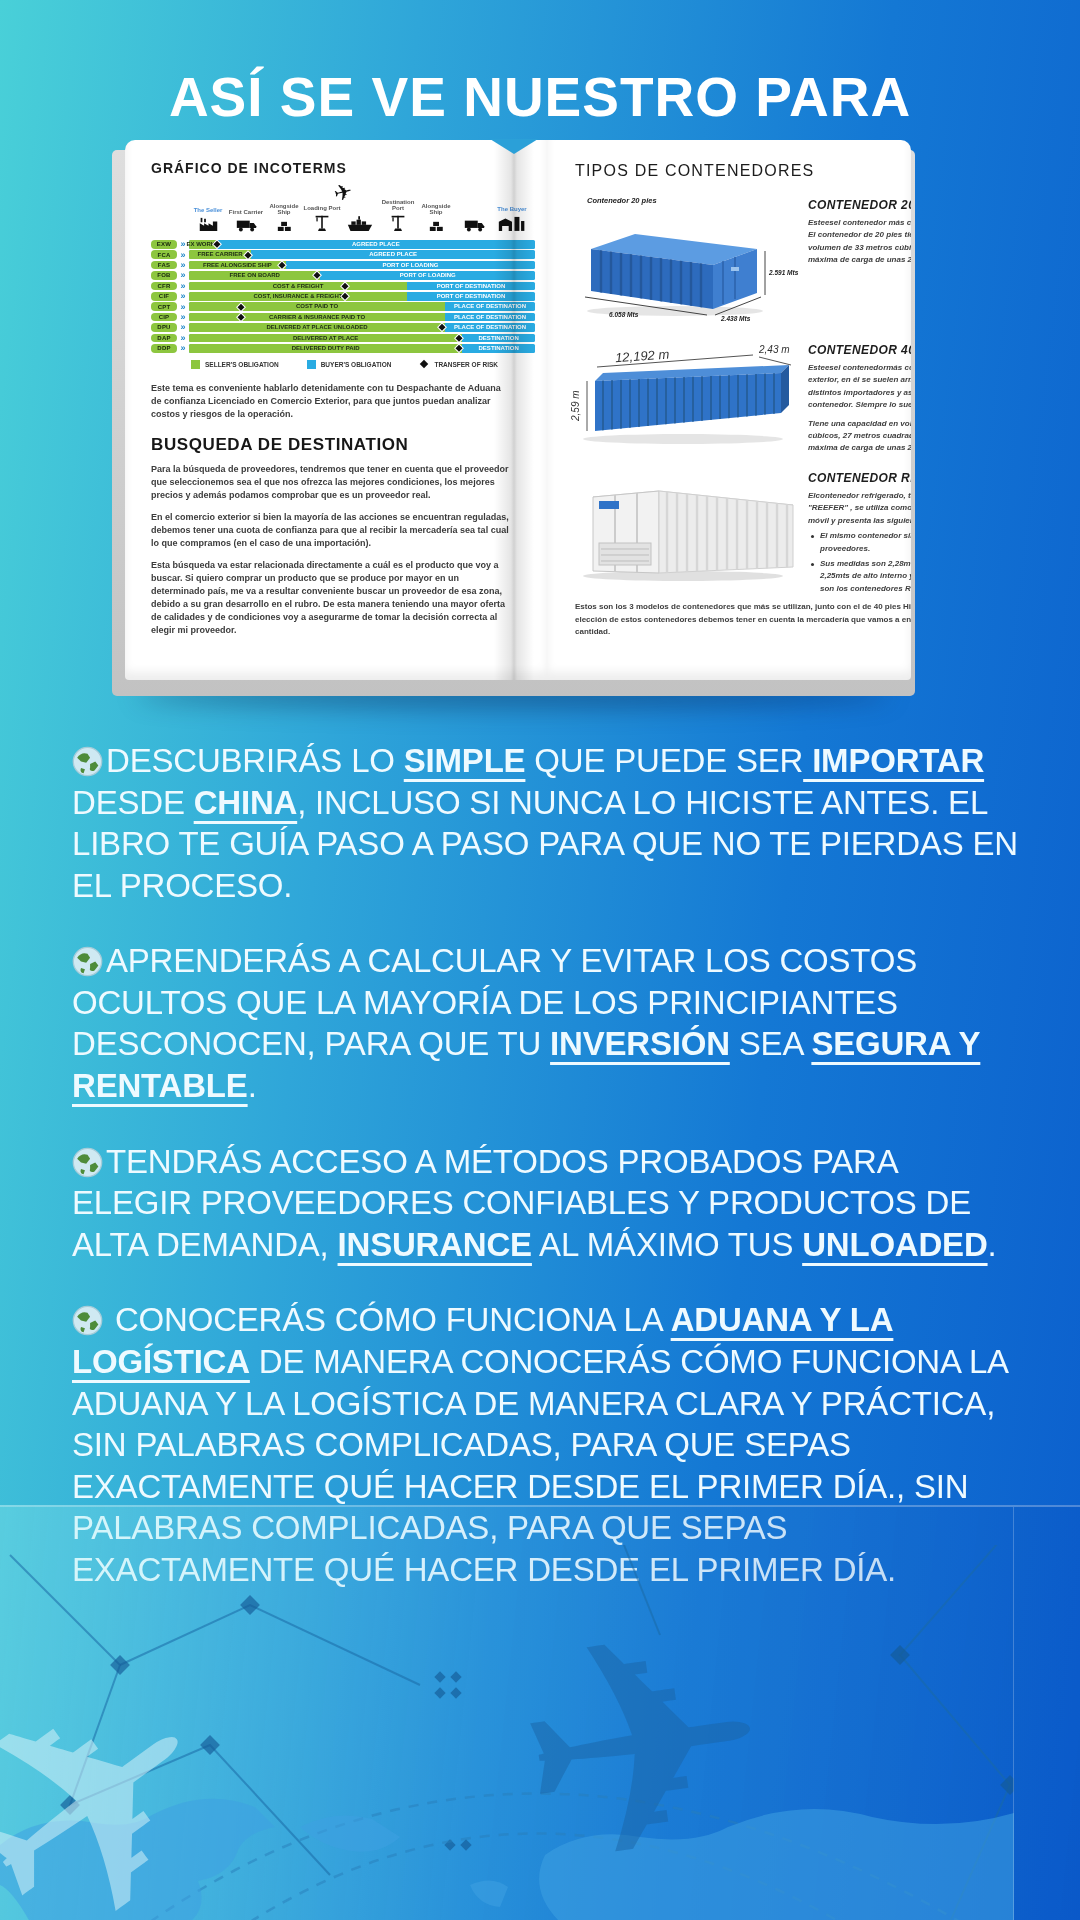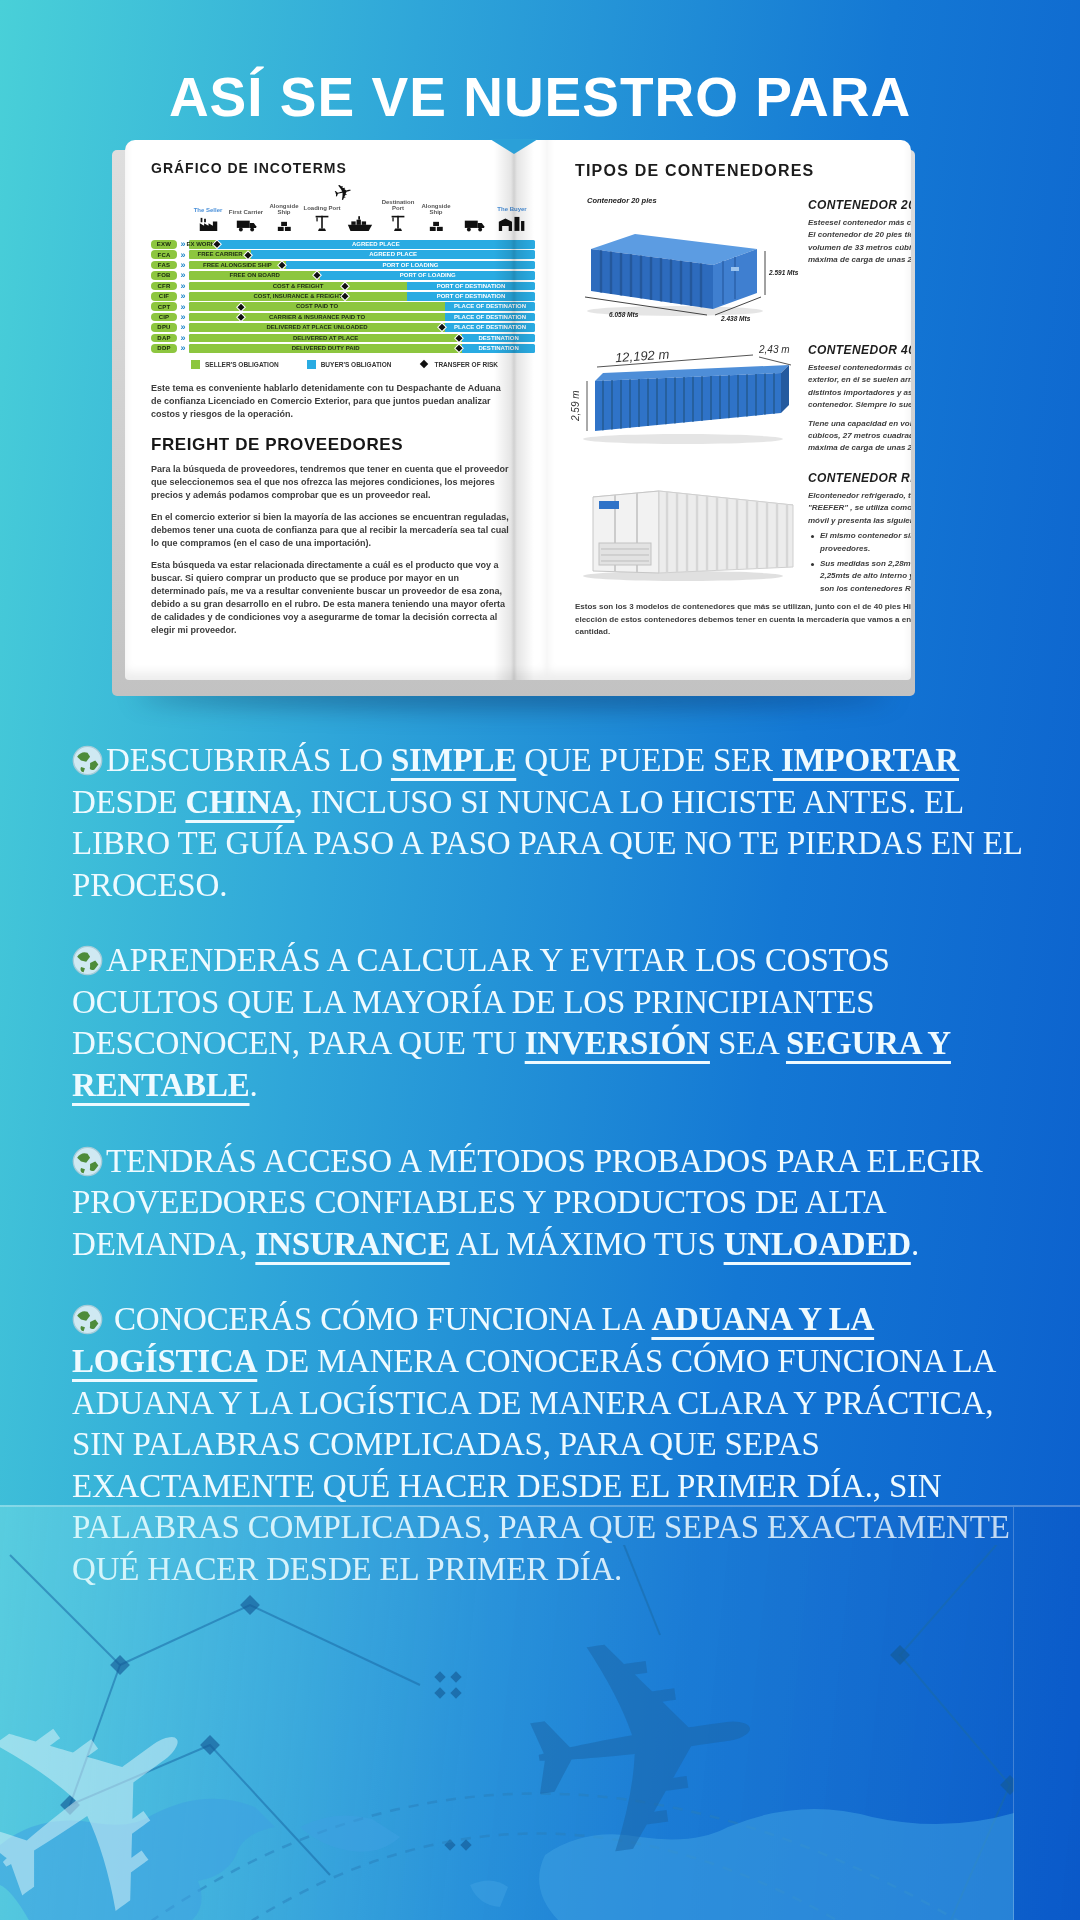--- a/index.html
+++ b/index.html
@@ -42,34 +42,34 @@
   .legend{display:flex;align-items:center;gap:28px;margin:7px 0 13px 40px;}
   .legend-item{display:flex;align-items:center;gap:5px;font-size:6.5px;font-weight:700;color:#333;}
   .sw{width:9px;height:9px;}
   .sw.green{background:#8dc63f;}
   .sw.blue{background:#29abe2;}
   .sw.diamond{width:6px;height:6px;background:#111;transform:rotate(45deg);margin:0 2px;}
   .lp-note{font-size:9px;font-weight:700;color:#3c3c3c;line-height:1.45;margin-bottom:14px;width:355px;}
   .lp-h2{font-size:17px;font-weight:800;color:#171717;letter-spacing:.6px;margin-bottom:8px;}
   .lp-para{font-size:9px;font-weight:700;color:#3c3c3c;line-height:1.45;margin-bottom:9px;width:358px;}
   
-  .rp-title{font-size:16px;font-weight:700;color:#1c1c1c;letter-spacing:1.2px;margin:0 0 10px 12px;}
+  .rp-title{font-size:16px;font-weight:400;color:#1c1c1c;letter-spacing:1.2px;margin:0 0 10px 12px;}
   .cblock{display:flex;margin-bottom:6px;font-style:italic;}
   .cillus{flex:0 0 245px;position:relative;}
   .cillus-label{font-size:7.5px;font-weight:800;color:#222;margin:6px 0 0 24px;}
   .ctext{flex:0 0 200px;padding-top:8px;}
   .ctext .bh{font-size:12px;font-weight:800;color:#1d1d1d;letter-spacing:.4px;margin-bottom:5px;white-space:nowrap;}
   .tline{font-size:8px;font-weight:700;color:#3e3e3e;line-height:1.55;white-space:nowrap;}
   .tgap{height:6px;}
   .bullet{display:flex;margin-top:3px;}
   .bdot{flex:0 0 3px;width:3px;height:3px;border-radius:50%;background:#333;margin:5px 6px 0 3px;}
   .rp-footer{margin:6px 0 0 12px;}
   svg text{font-family:"Liberation Sans",sans-serif;}
   
-  .benefits{position:absolute;left:72px;top:740px;width:950px;display:flex;flex-direction:column;gap:34px;font-family:Liberation Serif, serif;}
+  .benefits{position:absolute;left:72px;top:740px;width:950px;display:flex;flex-direction:column;gap:34px;}
   .benefit{font-size:33px;line-height:1.26;color:#eefaff;letter-spacing:-.2px;font-weight:500;}
   .benefit .u{font-weight:800;text-decoration:underline;text-decoration-thickness:3px;text-underline-offset:7px;}
   .globe{display:inline-block;vertical-align:-5px;margin-right:3px;}
   
   .bottom{position:absolute;left:0;top:1505px;width:1080px;height:415px;overflow:hidden;
     border-top:2px solid rgba(255,255,255,.28);
     background:linear-gradient(96deg,rgba(150,240,238,.30),rgba(90,180,235,.16) 45%,rgba(5,70,185,.22));}
   .bottom-art{position:absolute;left:0;top:38px;width:1014px;height:377px;}
   .bottom-seam{position:absolute;left:1013px;top:0;bottom:0;width:1px;background:rgba(255,255,255,.22);}
   .plane-glyph{font-family:"DejaVu Sans",sans-serif;}
@@ -287,21 +287,21 @@
           <div class="legend-item">
             <span class="sw blue"></span>
             <span>BUYER'S OBLIGATION</span>
           </div>
           <div class="legend-item">
             <span class="sw diamond"></span>
             <span>TRANSFER OF RISK</span>
           </div>
         </div>
       <div class="lp-note">Este tema es conveniente hablarlo detenidamente con tu Despachante de Aduana de confianza Licenciado en Comercio Exterior, para que juntos puedan analizar costos y riesgos de la operación.</div>
-      <div class="lp-h2">FREIGHT DE PROVEEDORES</div>
+      <div class="lp-h2">BUSQUEDA DE DESTINATION</div>
       <div class="lp-para">Para la búsqueda de proveedores, tendremos que tener en cuenta que el proveedor que seleccionemos sea el que nos ofrezca las mejores condiciones, los mejores precios y además podamos comprobar que es un proveedor real.</div>
       <div class="lp-para">En el comercio exterior si bien la mayoría de las acciones se encuentran reguladas, debemos tener una cuota de confianza para que al recibir la mercadería sea tal cual lo que compramos (en el caso de una importación).</div>
       <div class="lp-para">Esta búsqueda va estar relacionada directamente a cuál es el producto que voy a buscar. Si quiero comprar un producto que se produce por mayor en un determinado país, me va a resultar conveniente buscar un proveedor de esa zona, debido a su gran desarrollo en el rubro. De esta manera teniendo una mayor oferta de calidades y de condiciones voy a asegurarme de tomar la decisión correcta al elegir mi proveedor.</div>
     </div>
 
     <div class="page right">
       <div class="rp-title">TIPOS DE CONTENEDORES</div>
 
       <div class="cblock">
         <div class="cillus">

